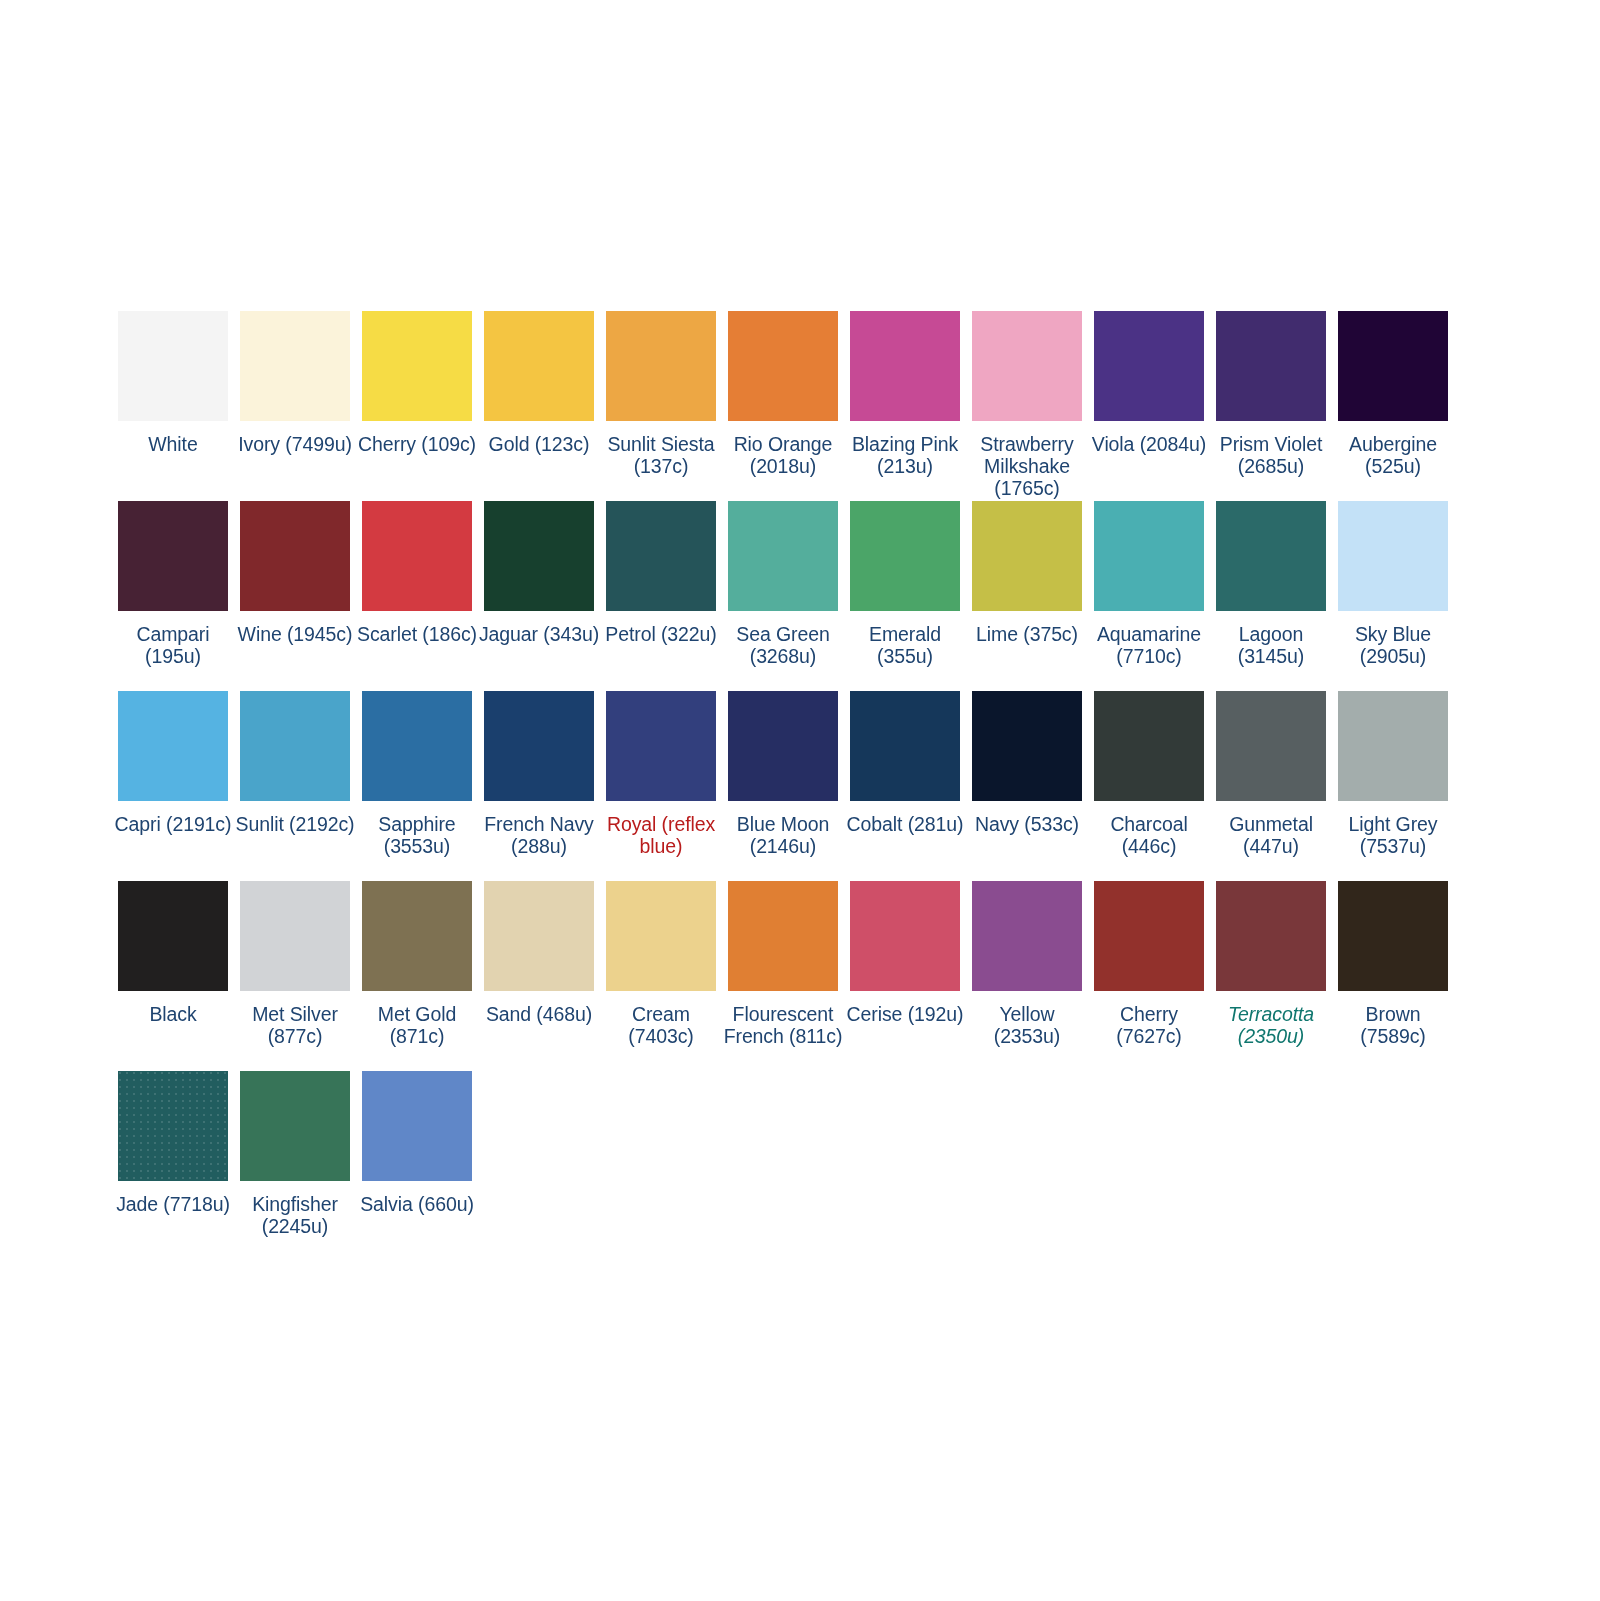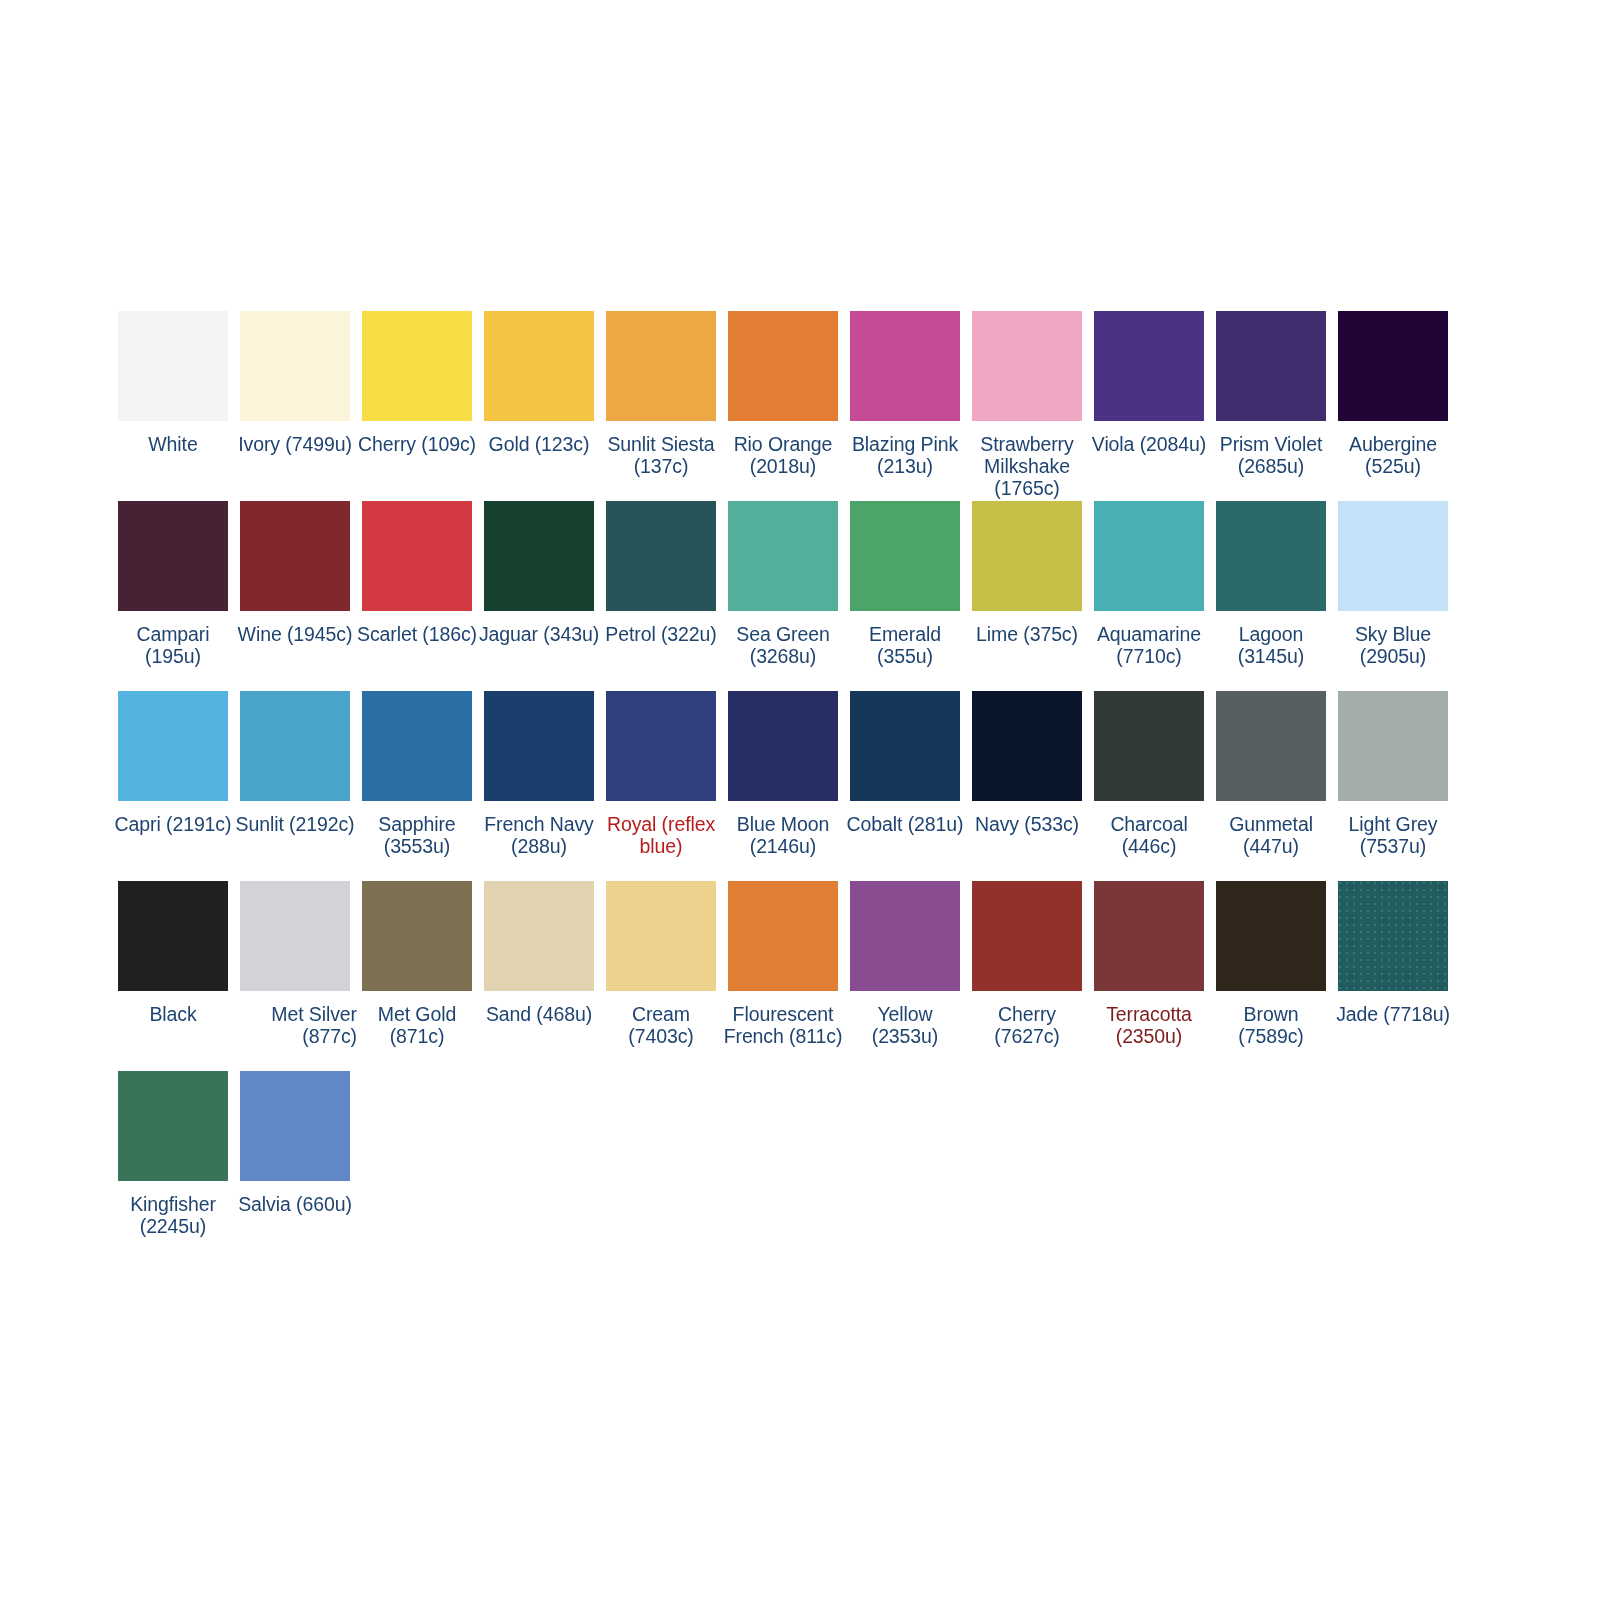--- a/index.html
+++ b/index.html
@@ -203,49 +203,53 @@
       <div class="swatch-cell">
         <div class="swatch-chip" style="background-color: rgb(163, 173, 172);"></div>
         <div class="swatch-label" style="color: rgb(31, 68, 112);">Light Grey (7537u)</div>
       </div>
       <div class="swatch-cell">
         <div class="swatch-chip" style="background-color: rgb(33, 31, 31);"></div>
         <div class="swatch-label" style="color: rgb(31, 68, 112);">Black</div>
       </div>
       <div class="swatch-cell">
         <div class="swatch-chip" style="background-color: rgb(209, 211, 214);"></div>
-        <div class="swatch-label" style="color: rgb(31, 68, 112); text-align: right;">Met Silver (877c)</div>
+        <div class="swatch-label" style="color: rgb(31, 68, 112);">Met Silver (877c)</div>
       </div>
       <div class="swatch-cell">
         <div class="swatch-chip" style="background-color: rgb(126, 113, 82);"></div>
         <div class="swatch-label" style="color: rgb(31, 68, 112);">Met Gold (871c)</div>
       </div>
       <div class="swatch-cell">
         <div class="swatch-chip" style="background-color: rgb(226, 211, 176);"></div>
         <div class="swatch-label" style="color: rgb(31, 68, 112);">Sand (468u)</div>
       </div>
       <div class="swatch-cell">
         <div class="swatch-chip" style="background-color: rgb(236, 210, 141);"></div>
         <div class="swatch-label" style="color: rgb(31, 68, 112);">Cream (7403c)</div>
       </div>
       <div class="swatch-cell">
         <div class="swatch-chip" style="background-color: rgb(224, 127, 51);"></div>
         <div class="swatch-label" style="color: rgb(31, 68, 112);">Flourescent French (811c)</div>
       </div>
       <div class="swatch-cell">
+        <div class="swatch-chip" style="background-color: rgb(207, 79, 104);"></div>
+        <div class="swatch-label" style="color: rgb(31, 68, 112);">Cerise (192u)</div>
+      </div>
+      <div class="swatch-cell">
         <div class="swatch-chip" style="background-color: rgb(138, 76, 144);"></div>
         <div class="swatch-label" style="color: rgb(31, 68, 112);">Yellow (2353u)</div>
       </div>
       <div class="swatch-cell">
         <div class="swatch-chip" style="background-color: rgb(146, 49, 44);"></div>
         <div class="swatch-label" style="color: rgb(31, 68, 112);">Cherry (7627c)</div>
       </div>
       <div class="swatch-cell">
         <div class="swatch-chip" style="background-color: rgb(121, 55, 58);"></div>
-        <div class="swatch-label" style="color: #7f1d1d;">Terracotta (2350u)</div>
+        <div class="swatch-label" style="color: #0f766e; font-style: italic;">Terracotta (2350u)</div>
       </div>
       <div class="swatch-cell">
         <div class="swatch-chip" style="background-color: rgb(49, 38, 27);"></div>
         <div class="swatch-label" style="color: rgb(31, 68, 112);">Brown (7589c)</div>
       </div>
       <div class="swatch-cell">
         <div class="swatch-chip textured" style="background-color: rgb(33, 93, 95);"></div>
         <div class="swatch-label" style="color: rgb(31, 68, 112);">Jade (7718u)</div>
       </div>
       <div class="swatch-cell">

